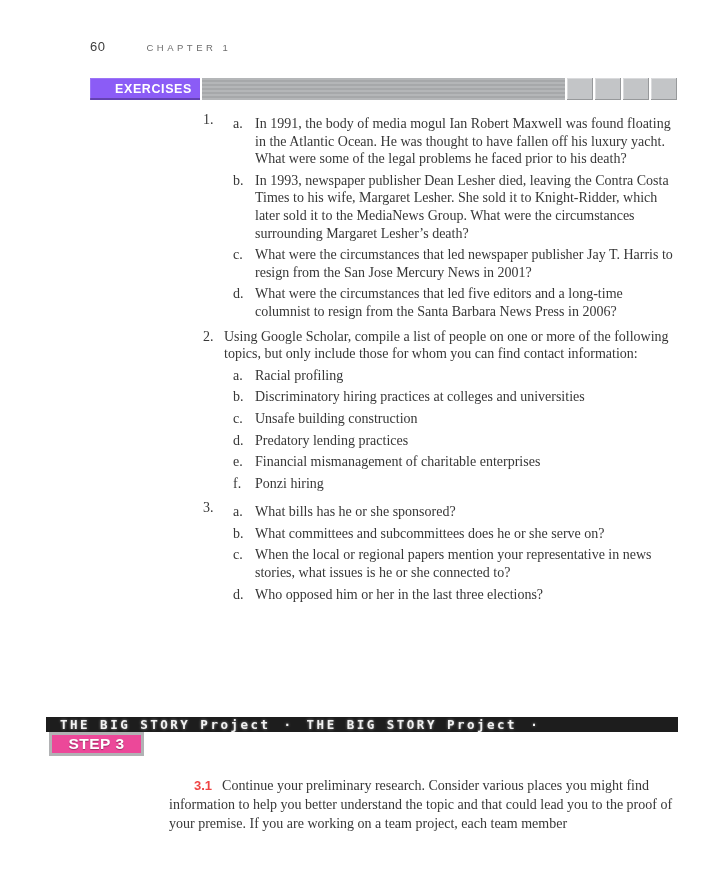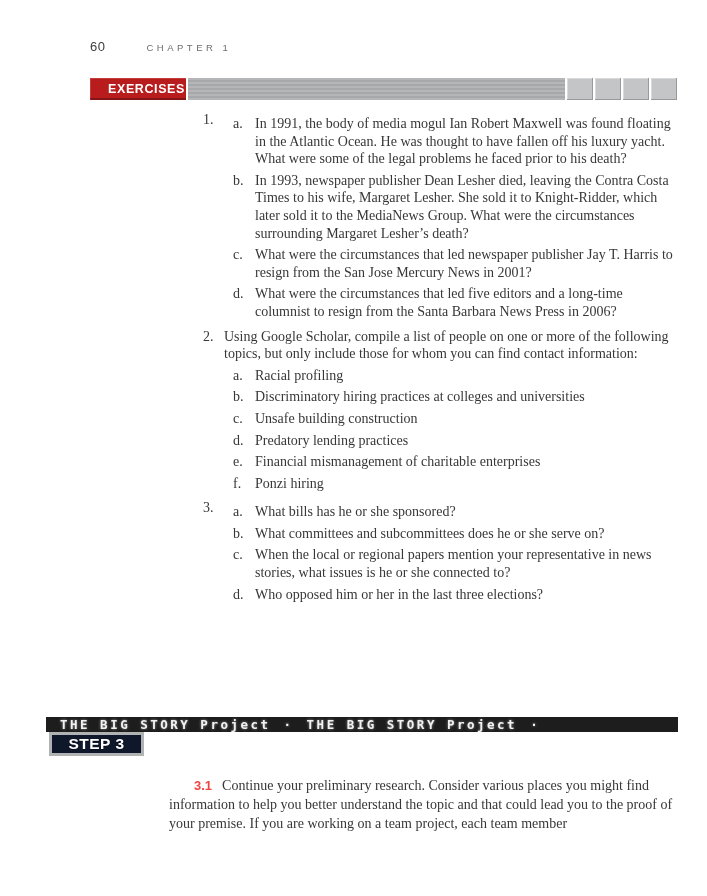--- a/index.html
+++ b/index.html
@@ -37,22 +37,22 @@
 
   
   .exercises-bar {
     position: absolute;
     top: 78px; left: 44px; right: 76px;
     height: 22px;
     display: flex;
     align-items: stretch;
   }
   .exercises-label-box {
-    width: 96px;
-    background: #b91c1c;
+    width: 110px;
+    background: #8b5cf6;
     color: #ffffff;
     font-family: "Liberation Sans", sans-serif;
     font-weight: bold;
     font-size: 12.5px;
     letter-spacing: 0.6px;
     display: flex;
     align-items: center;
     justify-content: center;
     box-shadow: inset 0 -2px 0 rgba(0,0,0,0.28), inset 1px 1px 0 rgba(255,255,255,0.15);
     padding-left: 17px;
@@ -111,21 +111,21 @@
     font-size: 12.5px;
     letter-spacing: 2.5px;
     text-shadow: 0 0 3px rgba(255,255,255,0.55);
     white-space: nowrap;
     overflow: hidden;
   }
   .banner-dot { margin: 0 13px; }
   .step-box {
     width: 95px;
     margin-left: 3px;
-    background: #0f172a;
+    background: #ec4899;
     border: 3px solid #b1b2b4;
     color: #ffffff;
     font-family: "Liberation Sans", sans-serif;
     font-weight: bold;
     font-size: 15.5px;
     letter-spacing: 0.5px;
     display: flex;
     align-items: center;
     justify-content: center;
     text-shadow: 0 1px 1px rgba(0,0,0,0.35);

